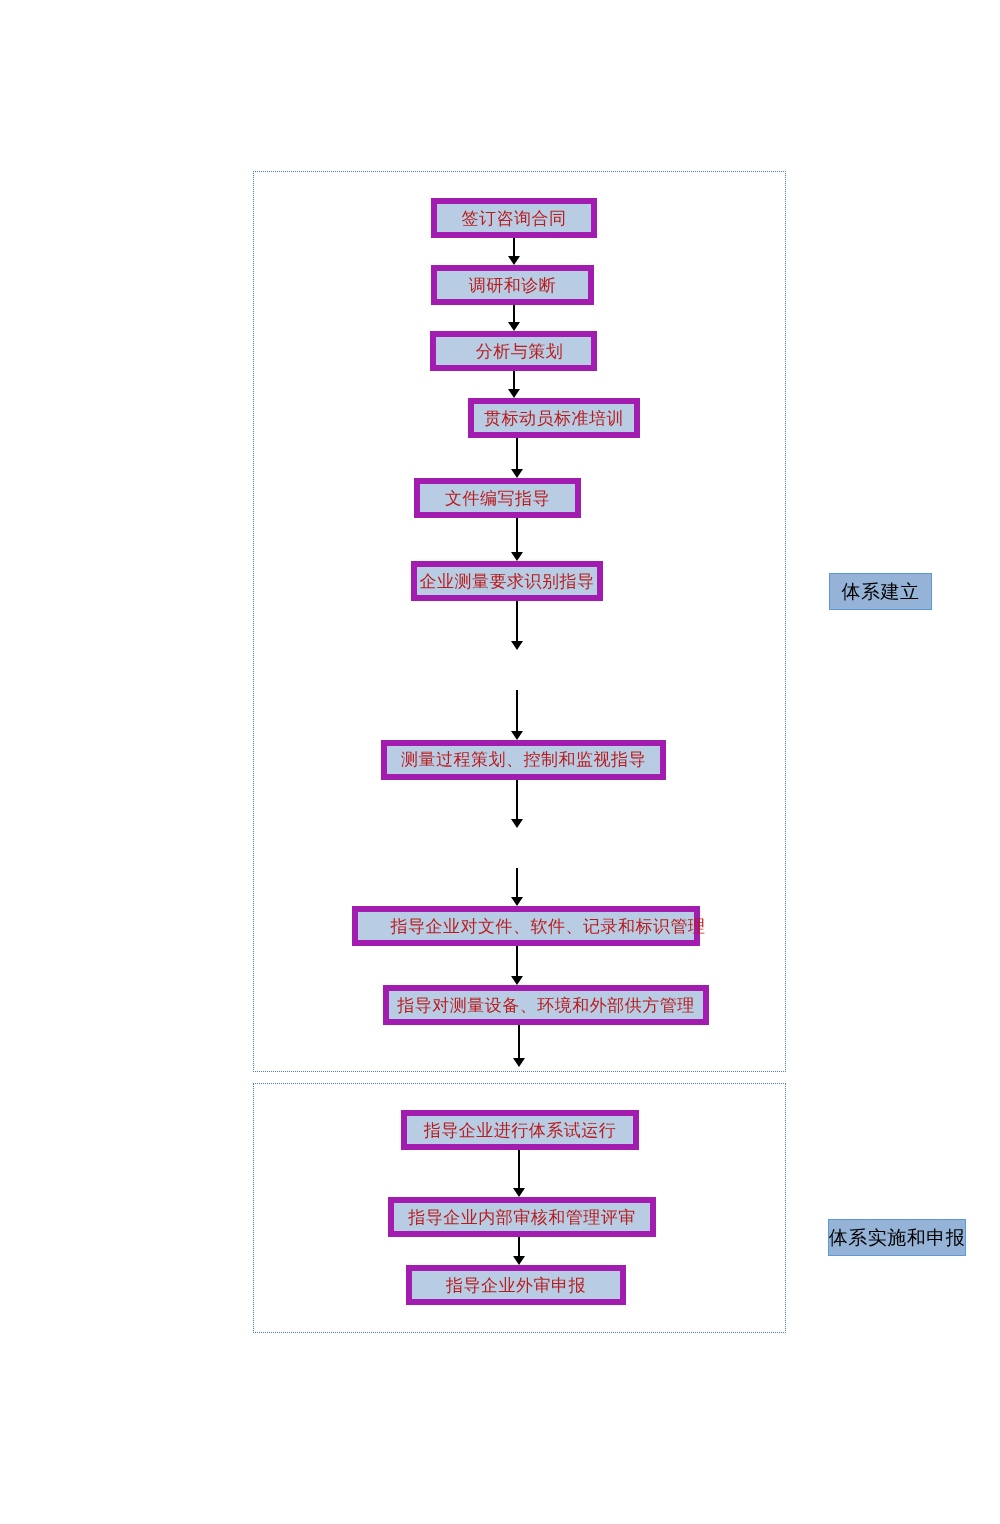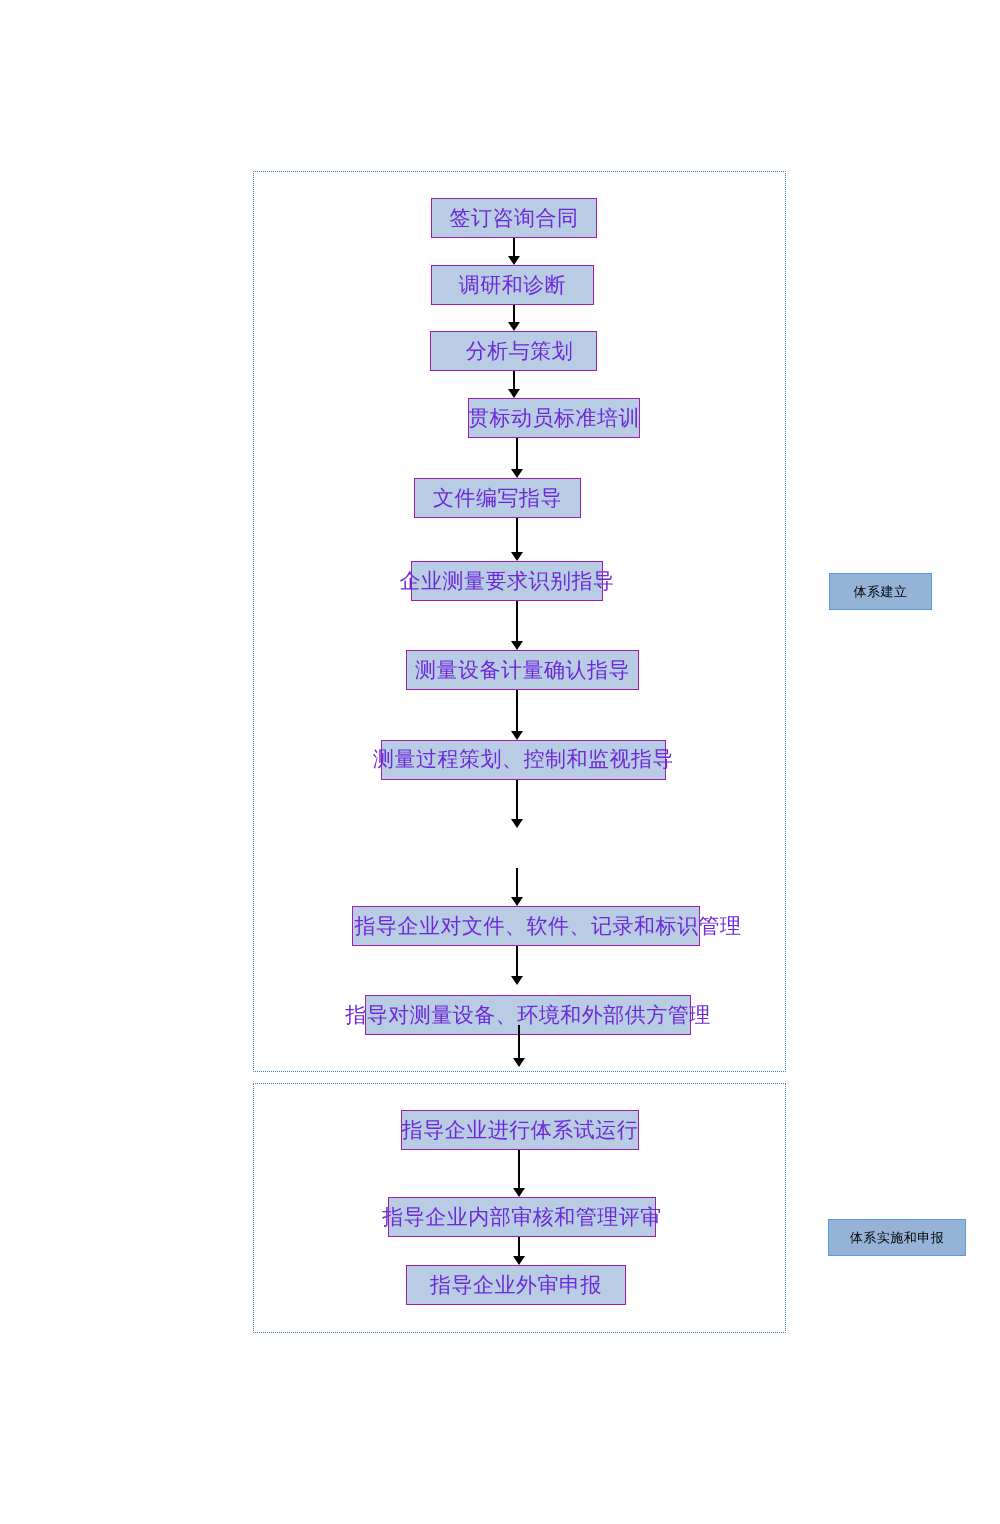--- a/index.html
+++ b/index.html
@@ -24,43 +24,43 @@
     border: 1px dotted #4a7ebb;
     box-sizing: border-box;
     background: transparent;
   }
 
   
   .node {
     position: absolute;
     box-sizing: border-box;
     background: #b8cce4;
-    border: 1px solid #a21caf;
+    border: 6px solid #a21caf;
     display: flex;
     align-items: center;
     justify-content: center;
-    color: #6d28d9;
-    font-size: 21px;
+    color: #b91c1c;
+    font-size: 17px;
     line-height: 1;
     letter-spacing: 0.5px;
     white-space: nowrap;
     font-family: "Liberation Serif", "DejaVu Serif", serif;
   }
 
   
   .legend-chip {
     position: absolute;
     box-sizing: border-box;
     background: #95b3d7;
     border: 1px solid #5b9bd5;
     display: flex;
     align-items: center;
     justify-content: center;
     color: #000000;
-    font-size: 13px;
+    font-size: 19px;
     line-height: 1;
     letter-spacing: 0.5px;
     white-space: nowrap;
     font-family: Liberation Sans, sans-serif;
   }
 
   
   .arrow {
     position: absolute;
     width: 0;
@@ -98,28 +98,27 @@
   <div class="node" style="left:431px; top:265px; width:163px; height:40px;">调研和诊断</div>
 
   <div class="node" style="left:430px; top:331px; width:167px; height:40px;padding-left:12px;">分析与策划</div>
 
   <div class="node" style="left:430px; top:398px; width:172px; height:40px;margin-left:38px;">贯标动员标准培训</div>
 
   <div class="node" style="left:414px; top:478px; width:167px; height:40px;">文件编写指导</div>
 
   <div class="node" style="left:411px; top:561px; width:192px; height:40px;">企业测量要求识别指导</div>
 
-  <div class="node" style="left:406px; top:650px; width:233px; height:40px;">测量设备计量确认指导</div>
 
   <div class="node" style="left:381px; top:740px; width:285px; height:40px;font-family:Liberation Mono, monospace;">测量过程策划、控制和监视指导</div>
 
 
   <div class="node" style="left:352px; top:906px; width:348px; height:40px;padding-left:44px;">指导企业对文件、软件、记录和标识管理</div>
 
-  <div class="node" style="left:365px; top:985px; width:326px; height:40px;margin-top:10px;">指导对测量设备、环境和外部供方管理</div>
+  <div class="node" style="left:383px; top:985px; width:326px; height:40px;">指导对测量设备、环境和外部供方管理</div>
 
   <div class="node" style="left:401px; top:1110px; width:238px; height:40px;">指导企业进行体系试运行</div>
 
   <div class="node" style="left:388px; top:1197px; width:268px; height:40px;">指导企业内部审核和管理评审</div>
 
   <div class="node" style="left:406px; top:1265px; width:220px; height:40px;">指导企业外审申报</div>
 
   <div class="legend-chip" style="left:829px; top:573px; width:103px; height:37px;">体系建立</div>
 
   <div class="legend-chip" style="left:828px; top:1219px; width:138px; height:37px;">体系实施和申报</div>

